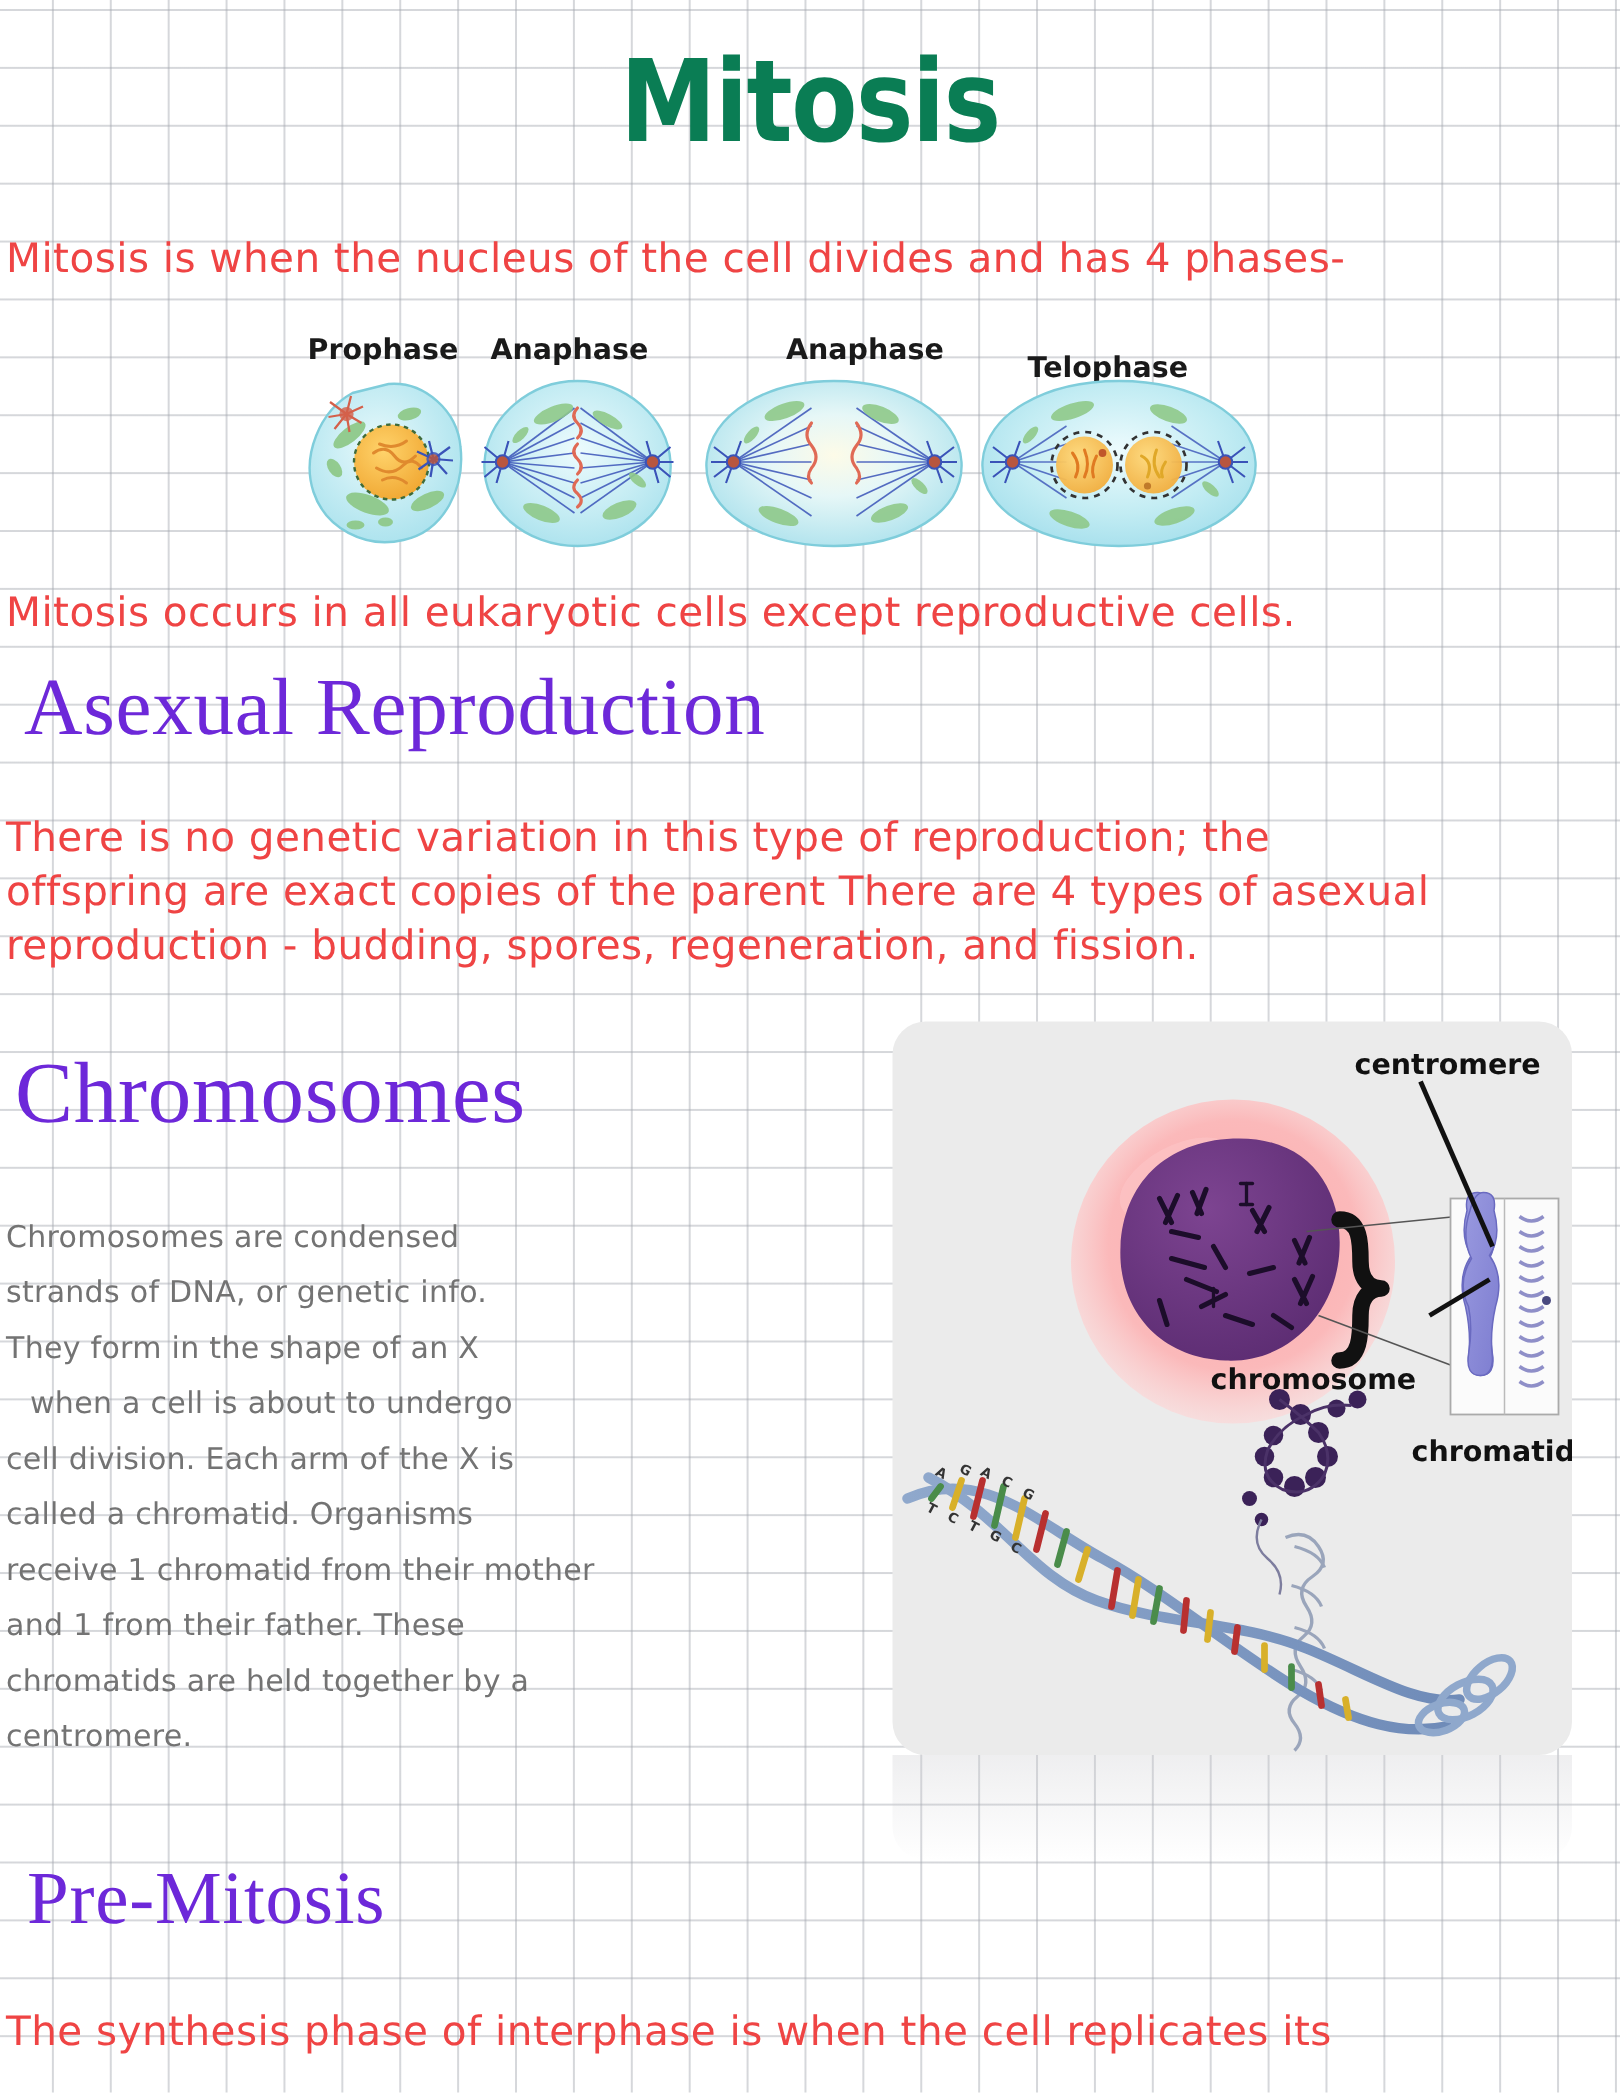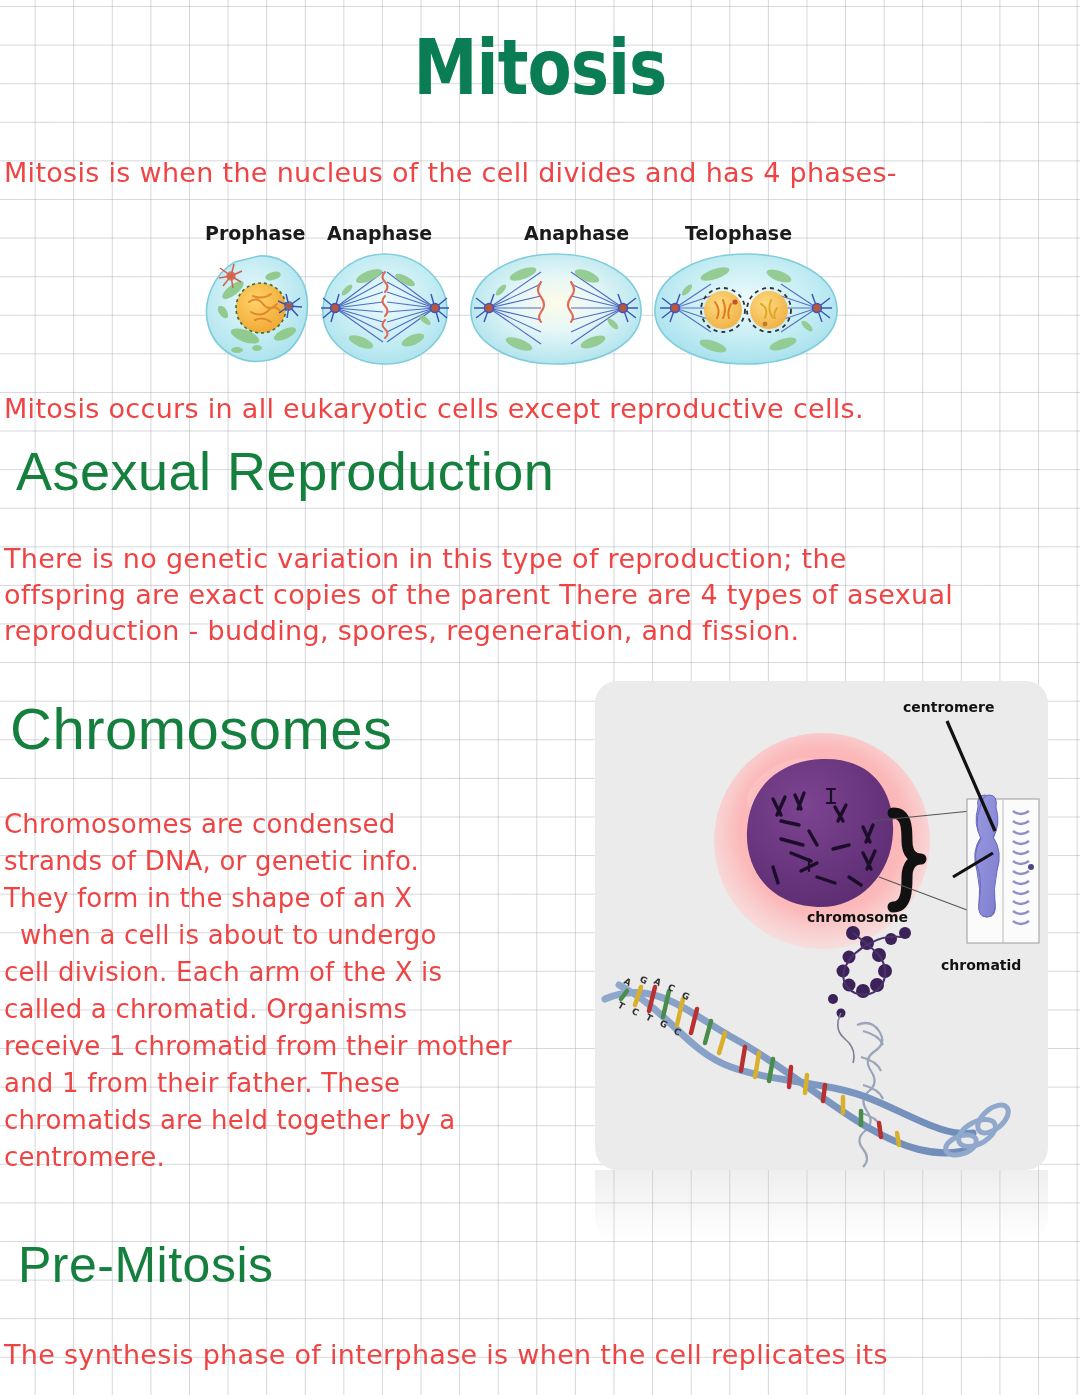--- a/index.html
+++ b/index.html
@@ -42,34 +42,34 @@
     font-family:"DejaVu Sans", sans-serif;
     font-size:27px;
     line-height:34px;
     color:#ef4444;
     white-space:nowrap;
     letter-spacing:0.3px;
   }
 
   .section-head{
     position:absolute;
-    font-family:Liberation Sans, sans-serif;
+    font-family:Liberation Serif, serif;
     font-size:54px;
     line-height:58px;
-    color:#15803d;
+    color:#6d28d9;
     white-space:nowrap;
     letter-spacing:0.5px;
   }
 
   .narrow-line{
     position:absolute;
     font-family:"DejaVu Sans", sans-serif;
-    font-size:26px;
+    font-size:20px;
     line-height:33.5px;
-    color:#ef4444;
+    color:#737373;
     white-space:nowrap;
     letter-spacing:0.2px;
   }
 
   
   #mitosis-figure{
     position:absolute;
     left:185px; top:222px;
     width:680px; height:150px;
   }
@@ -105,39 +105,39 @@
     left:595px; top:1170px;
     width:453px; height:70px;
     background:linear-gradient(to bottom, rgba(200,200,205,0.30), rgba(255,255,255,0));
     border-radius:0 0 22px 22px;
     pointer-events:none;
   }
   .diagram-label{
     position:absolute;
     font-family:"DejaVu Sans", sans-serif;
     font-weight:bold;
-    font-size:14px;
+    font-size:19px;
     color:#111111;
     white-space:nowrap;
   }
 </style>
 </head>
 <body>
 
 <div class="page-title">Mitosis</div>
 
 <div class="body-line" style="left:4px; top:156px;">Mitosis is when the nucleus of the cell divides and has 4 phases-</div>
 
 <div id="mitosis-figure">
 
   <div class="phase-labels">
     <span class="phase-label" style="left:20px;">Prophase</span>
     <span class="phase-label" style="left:142px;">Anaphase</span>
     <span class="phase-label" style="left:322px;margin-left:17px;">Anaphase</span>
-    <span class="phase-label" style="left:500px;">Telophase</span>
+    <span class="phase-label" style="left:500px;margin-top:12px;">Telophase</span>
   </div>
 
   <div class="phase-cells">
 
     <svg class="cell-svg" style="left:12px;" width="120" height="118" viewBox="0 0 120 118">
       <defs>
         <radialGradient id="cytoP" cx="45%" cy="40%" r="70%">
           <stop offset="0%" stop-color="#e8f9fb"></stop>
             <stop offset="60%" stop-color="#bfeaf2"></stop>
           <stop offset="100%" stop-color="#a5e0ec"></stop>

